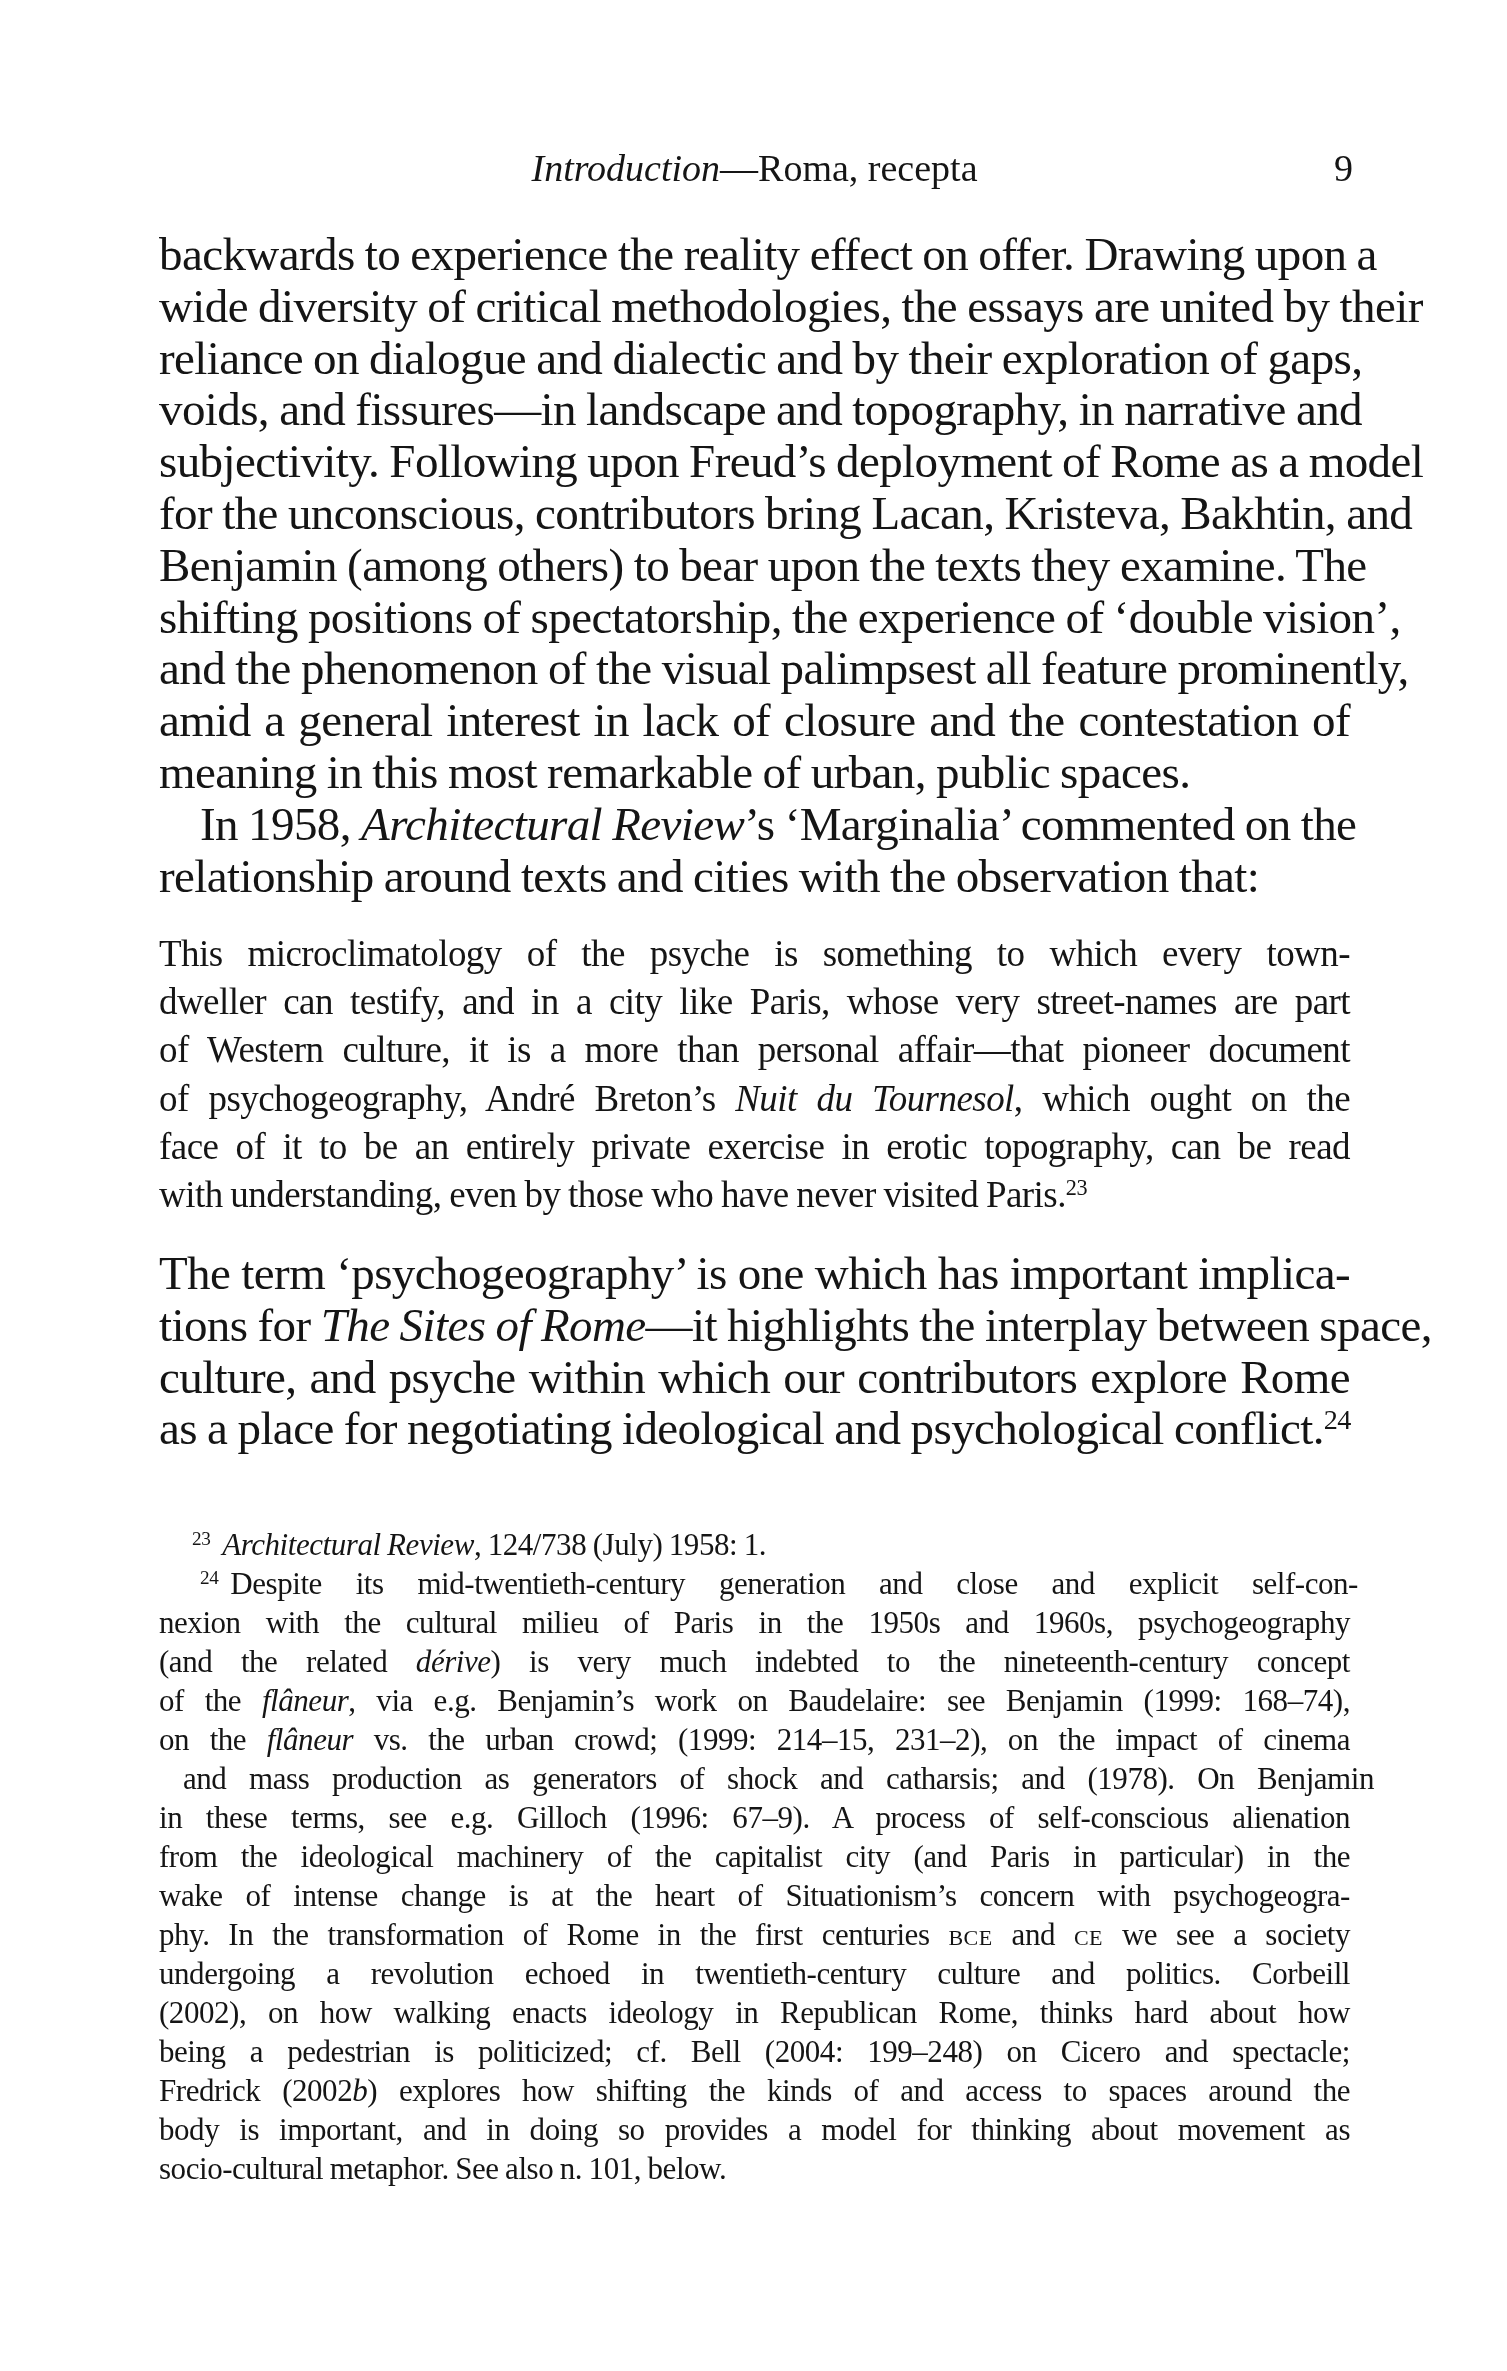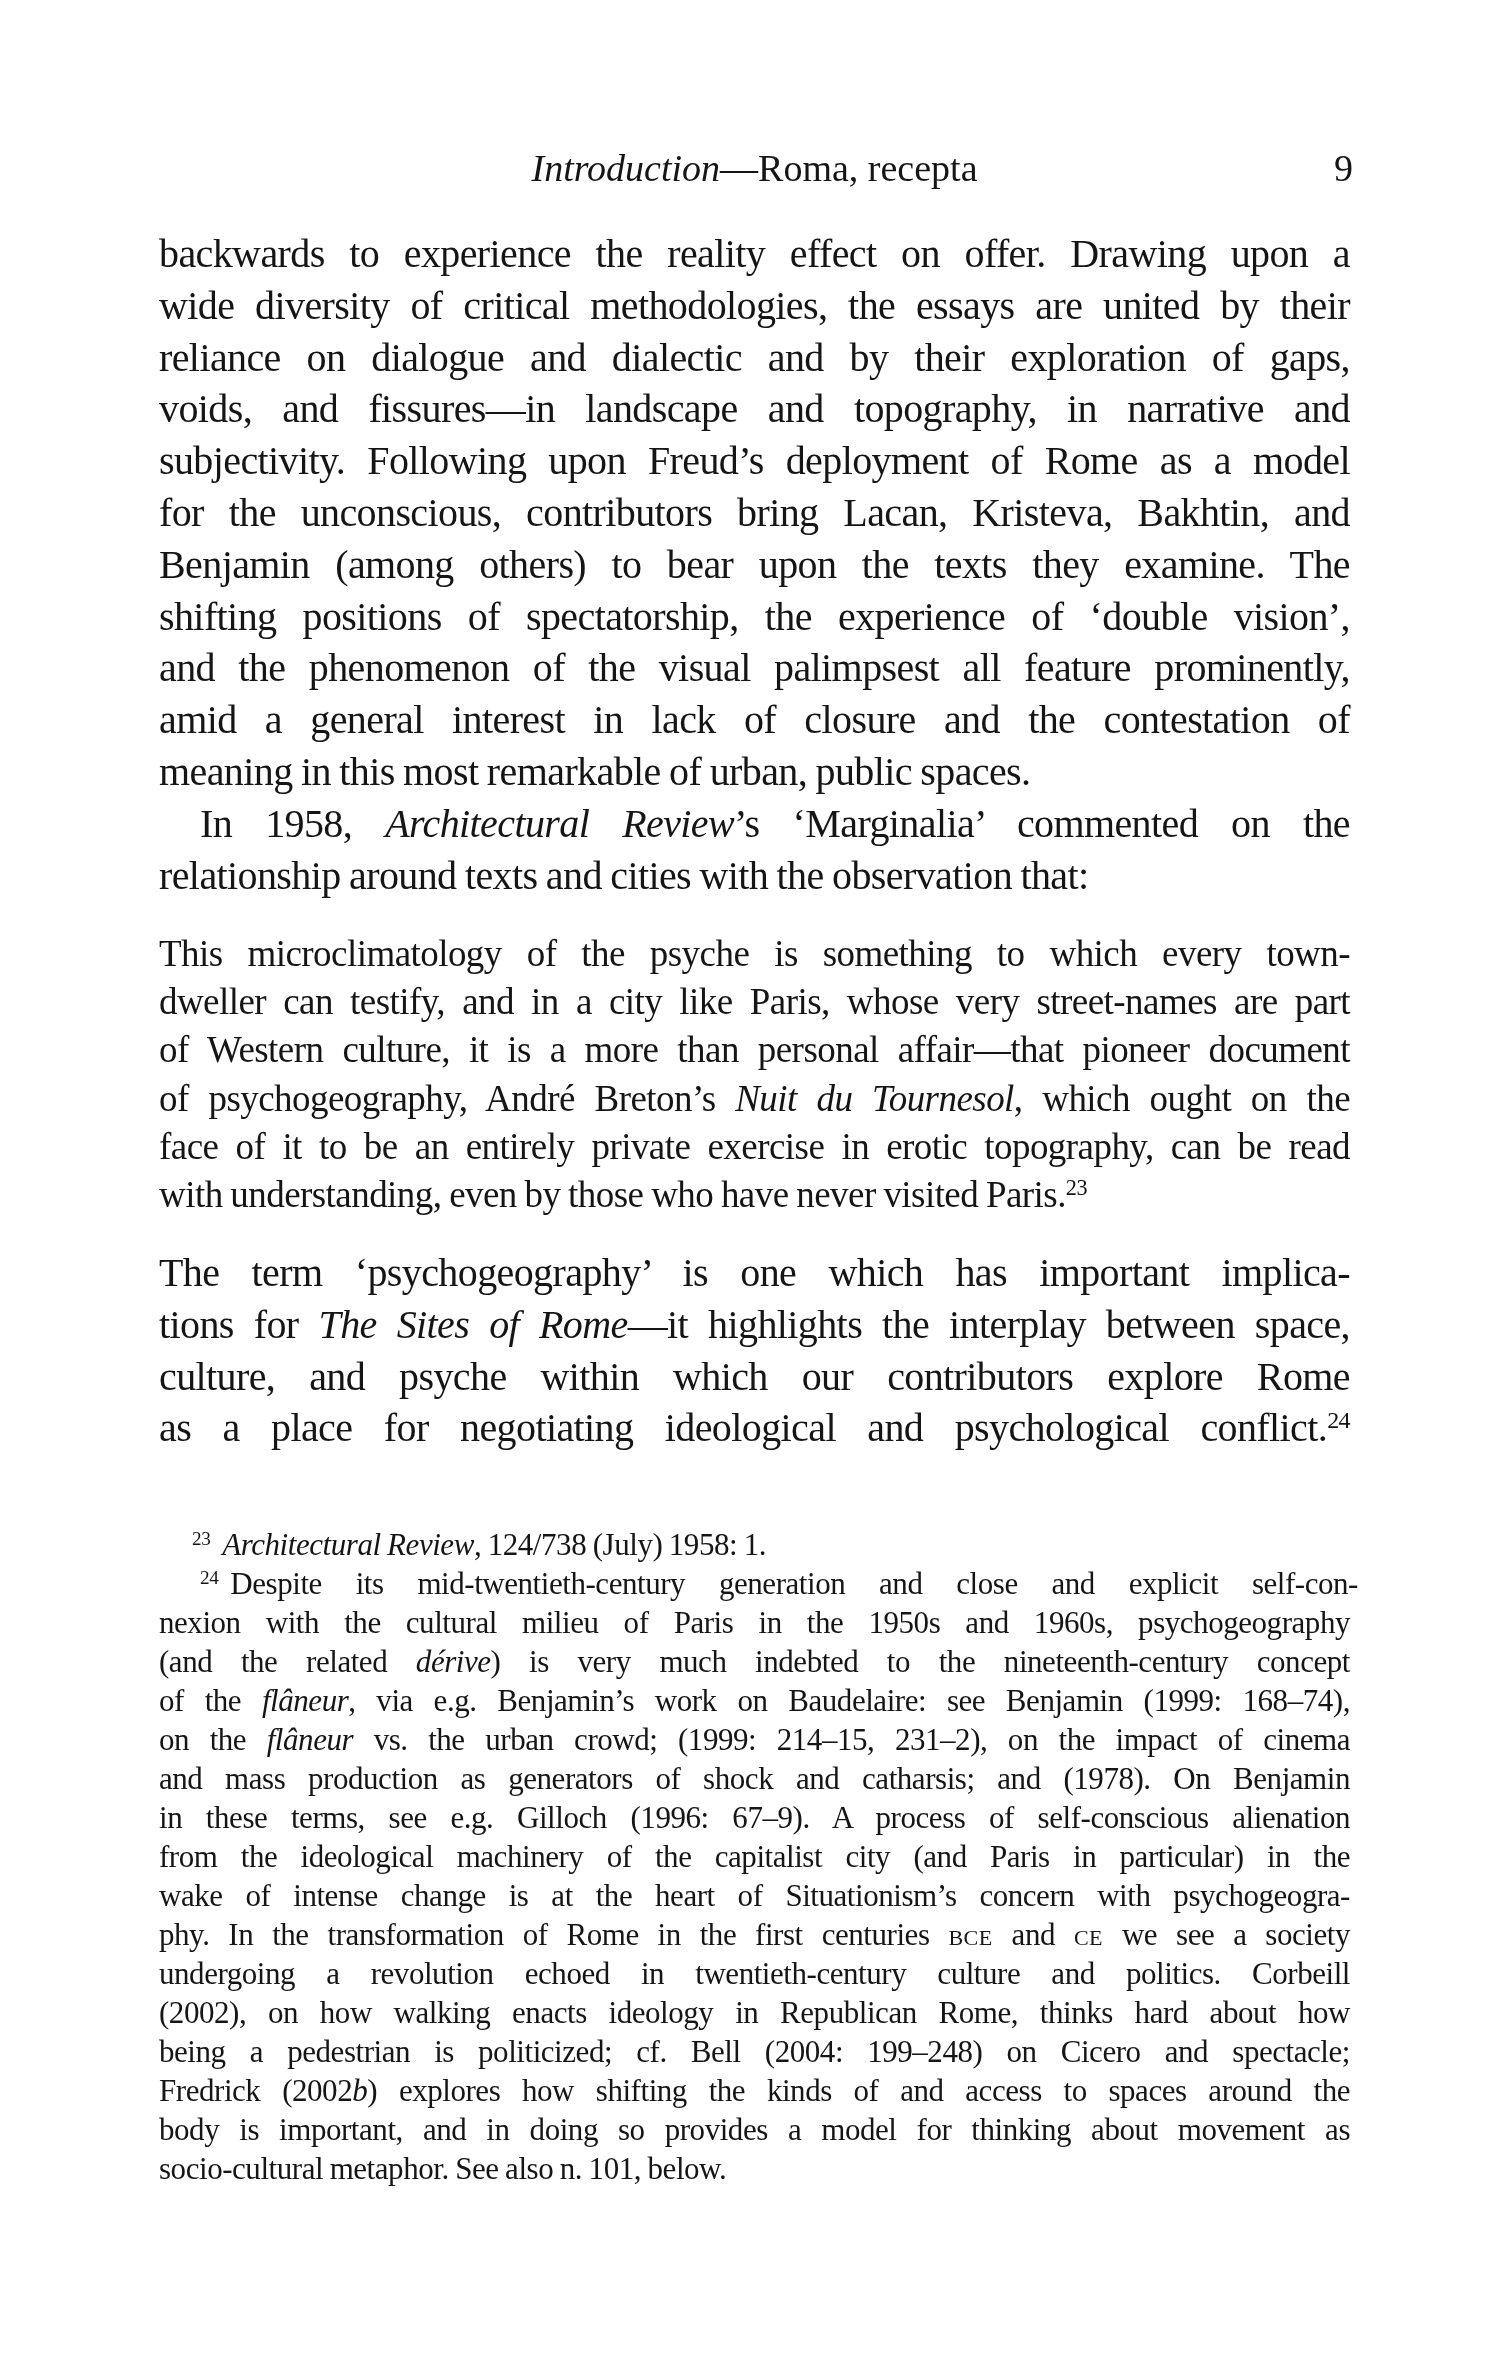--- a/index.html
+++ b/index.html
@@ -7,21 +7,21 @@
          font-family:"Liberation Serif","DejaVu Serif",serif; }
   .page { position:absolute; left:0; top:0; width:1507px; height:2077px; }
   .runhead { position:absolute; left:159px; width:1191px; top:143px; height:50px;
              font-size:38px; line-height:50px; }
   .runhead .title { position:absolute; left:0; right:0; text-align:center; }
   .runhead .pnum { position:absolute; right:-3px; top:0; }
   .line { position:absolute; left:159px; width:1191px; white-space:nowrap;
           text-align:justify; text-align-last:justify; }
   .line.last { text-align-last:left; }
   .line.indent { left:200px; width:1150px; }
-  .body .line { font-size:40px; height:52px; line-height:52px; letter-spacing:-0.6px; word-spacing:-1px; }
+  .body .line { font-size:47px; height:52px; line-height:52px; letter-spacing:-0.6px; word-spacing:-1px; }
   .quote .line { font-size:37px; height:48px; line-height:48px; letter-spacing:-0.55px; word-spacing:-1px; }
   .notes .line { font-size:31px; height:39px; line-height:39px; letter-spacing:-0.45px; word-spacing:-0.8px; }
   .notes .line.fnstart { left:192px; width:1158px; }
   i, .it { font-style:italic; }
   .sc { font-variant:small-caps; text-transform:lowercase; font-size:1.02em; letter-spacing:0.5px; }
   sup { font-size:0.6em; line-height:0; vertical-align:0.55em; }
   .fnnum { font-size:0.62em; vertical-align:0.5em; line-height:0; margin-right:12px; }
 </style>
 </head>
 <body>
@@ -69,21 +69,21 @@
   </div>
 
   <div class="notes">
     <div class="line fnstart last" style="top: 1525px; white-space: nowrap;"><span class="fnnum">23</span><i>Architectural Review</i><span>, 124/738 (July) 1958: 1.</span></div>
 
     <div class="line fnstart" style="top: 1564px; white-space: nowrap; margin-left: 8px;"><span class="fnnum">24</span><span>Despite its mid-twentieth-century generation and close and explicit self-con-</span></div>
     <div class="line" style="top: 1603px; white-space: nowrap;">nexion with the cultural milieu of Paris in the 1950s and 1960s, psychogeography</div>
     <div class="line" style="top: 1642px; white-space: nowrap;"><span>(and the related </span><i>dérive</i><span>) is very much indebted to the nineteenth-century concept</span></div>
     <div class="line" style="top: 1681px; white-space: nowrap;"><span>of the </span><i>flâneur</i><span>, via e.g. Benjamin’s work on Baudelaire: see Benjamin (1999: 168–74),</span></div>
     <div class="line" style="top: 1720px; white-space: nowrap;"><span>on the </span><i>flâneur</i><span> vs. the urban crowd; (1999: 214–15, 231–2), on the impact of cinema</span></div>
-    <div class="line" style="top: 1759px; white-space: nowrap;">and mass production as generators of shock and catharsis; and (1978). On Benjamin</div>
+    <div class="line" style="top: 1759px; white-space: nowrap; margin-left: 24px;">and mass production as generators of shock and catharsis; and (1978). On Benjamin</div>
     <div class="line" style="top: 1798px; white-space: nowrap;">in these terms, see e.g. Gilloch (1996: 67–9). A process of self-conscious alienation</div>
     <div class="line" style="top: 1837px; white-space: nowrap;">from the ideological machinery of the capitalist city (and Paris in particular) in the</div>
     <div class="line" style="top: 1876px; white-space: nowrap;">wake of intense change is at the heart of Situationism’s concern with psychogeogra-</div>
     <div class="line" style="top: 1915px; white-space: nowrap;"><span>phy. In the transformation of Rome in the first centuries </span><span class="sc">BCE</span><span> and </span><span class="sc">CE</span><span> we see a society</span></div>
     <div class="line" style="top: 1954px; white-space: nowrap;">undergoing a revolution echoed in twentieth-century culture and politics. Corbeill</div>
     <div class="line" style="top: 1993px; white-space: nowrap;">(2002), on how walking enacts ideology in Republican Rome, thinks hard about how</div>
     <div class="line" style="top: 2032px; white-space: nowrap;">being a pedestrian is politicized; cf. Bell (2004: 199–248) on Cicero and spectacle;</div>
     <div class="line" style="top: 2071px; white-space: nowrap;"><span>Fredrick (2002</span><i>b</i><span>) explores how shifting the kinds of and access to spaces around the</span></div>
     <div class="line" style="top: 2110px; white-space: nowrap;">body is important, and in doing so provides a model for thinking about movement as</div>
     <div class="line last" style="top: 2149px; white-space: nowrap;">socio-cultural metaphor. See also n. 101, below.</div>

